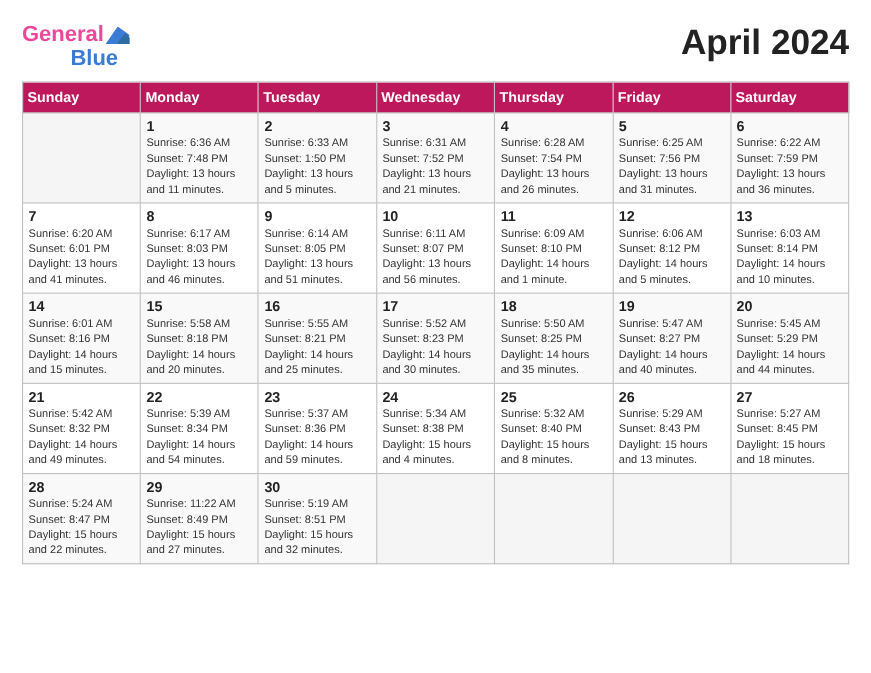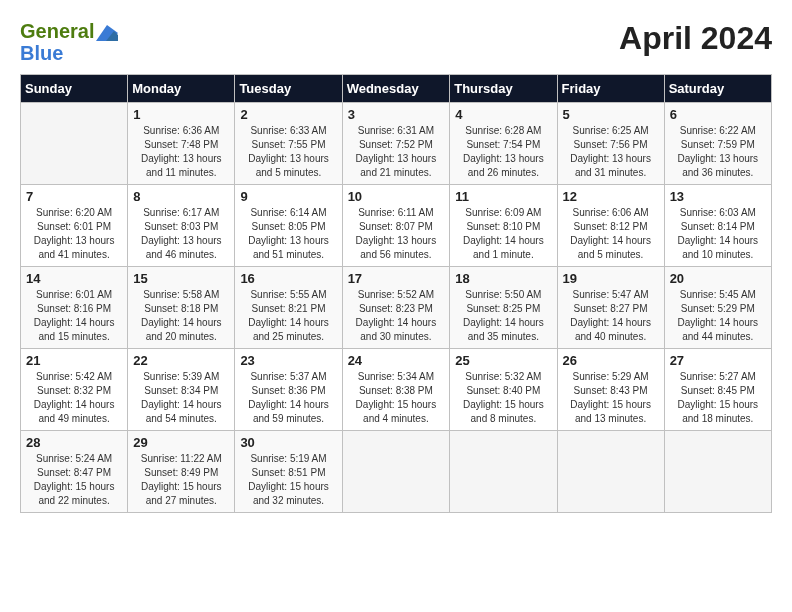--- a/index.html
+++ b/index.html
@@ -30,21 +30,21 @@
     }
     .location {
       font-size: 16px;
       color: #444;
     }
     .calendar {
       width: 100%;
       border-collapse: collapse;
     }
     .calendar th {
-      background-color: #0f172a;
+      background-color: #be185d;
       color: #fff;
       padding: 6px 4px;
       font-size: 13px;
       font-weight: bold;
       text-align: left;
       border: 1px solid #c0c0c0;
     }
     .calendar td {
       border: 1px solid #c0c0c0;
       vertical-align: top;
@@ -65,39 +65,38 @@
       font-size: 13px;
       font-weight: bold;
       color: #222;
       display: block;
       margin-bottom: 2px;
     }
     .day-info {
       font-size: 10px;
       line-height: 1.4;
       color: #333;
-      text-align: center;
     }
     .empty-cell {
       background: #f5f5f5 !important;
     }
   </style>
 </head>
 <body>
 
 <div class="header">
   <div class="logo">
     <div>
-      <div style="font-size:20px;font-weight:bold;color:#4d7c0f;line-height:1.1;">
+      <div style="font-size:20px;font-weight:bold;color:#ec4899;line-height:1.1;">
         General<svg width="22" height="16" viewBox="0 0 22 16" style="display:inline-block;vertical-align:middle;margin-left:2px;">
             <polygon points="0,16 11,0 22,8 14,16" fill="#3a7bd5"></polygon>
             <polygon points="10,16 18,6 22,10 22,16" fill="#2e6da4"></polygon>
           </svg>
       </div>
-      <div style="font-size:20px;font-weight:bold;color:#3a7bd5;line-height:1.1;">Blue</div>
+      <div style="font-size:20px;font-weight:bold;color:#3a7bd5;line-height:1.1;margin-left:44px;">Blue</div>
     </div>
   </div>
   <div class="title-block">
     <div class="month-title">April 2024</div>
   </div>
 </div>
 
 <table class="calendar">
   <thead>
     <tr>
@@ -118,21 +117,21 @@
         <div class="day-info">
           <div>Sunrise: 6:36 AM</div>
           <div>Sunset: 7:48 PM</div>
           <div>Daylight: 13 hours and 11 minutes.</div>
         </div>
       </td>
         <td>
         <span class="day-number">2</span>
         <div class="day-info">
           <div>Sunrise: 6:33 AM</div>
-          <div>Sunset: 7:55 PM</div>
+          <div>Sunset: 1:50 PM</div>
           <div>Daylight: 13 hours and 5 minutes.</div>
         </div>
       </td>
         <td>
         <span class="day-number">3</span>
         <div class="day-info">
           <div>Sunrise: 6:31 AM</div>
           <div>Sunset: 7:52 PM</div>
           <div>Daylight: 13 hours and 21 minutes.</div>
         </div>

